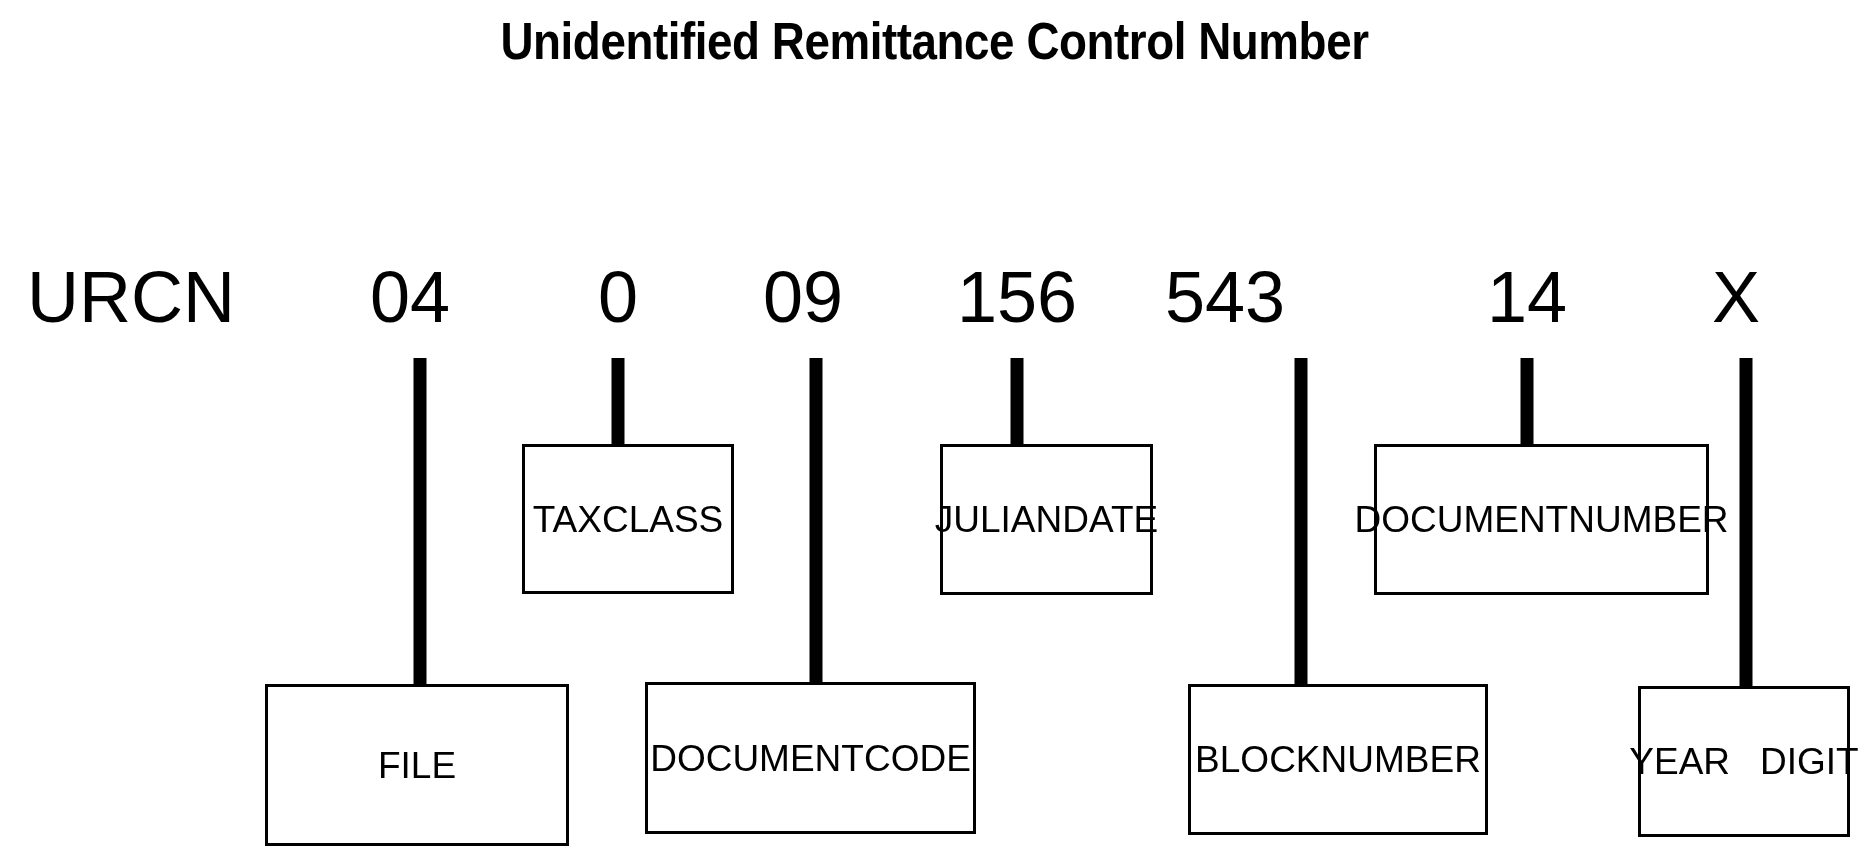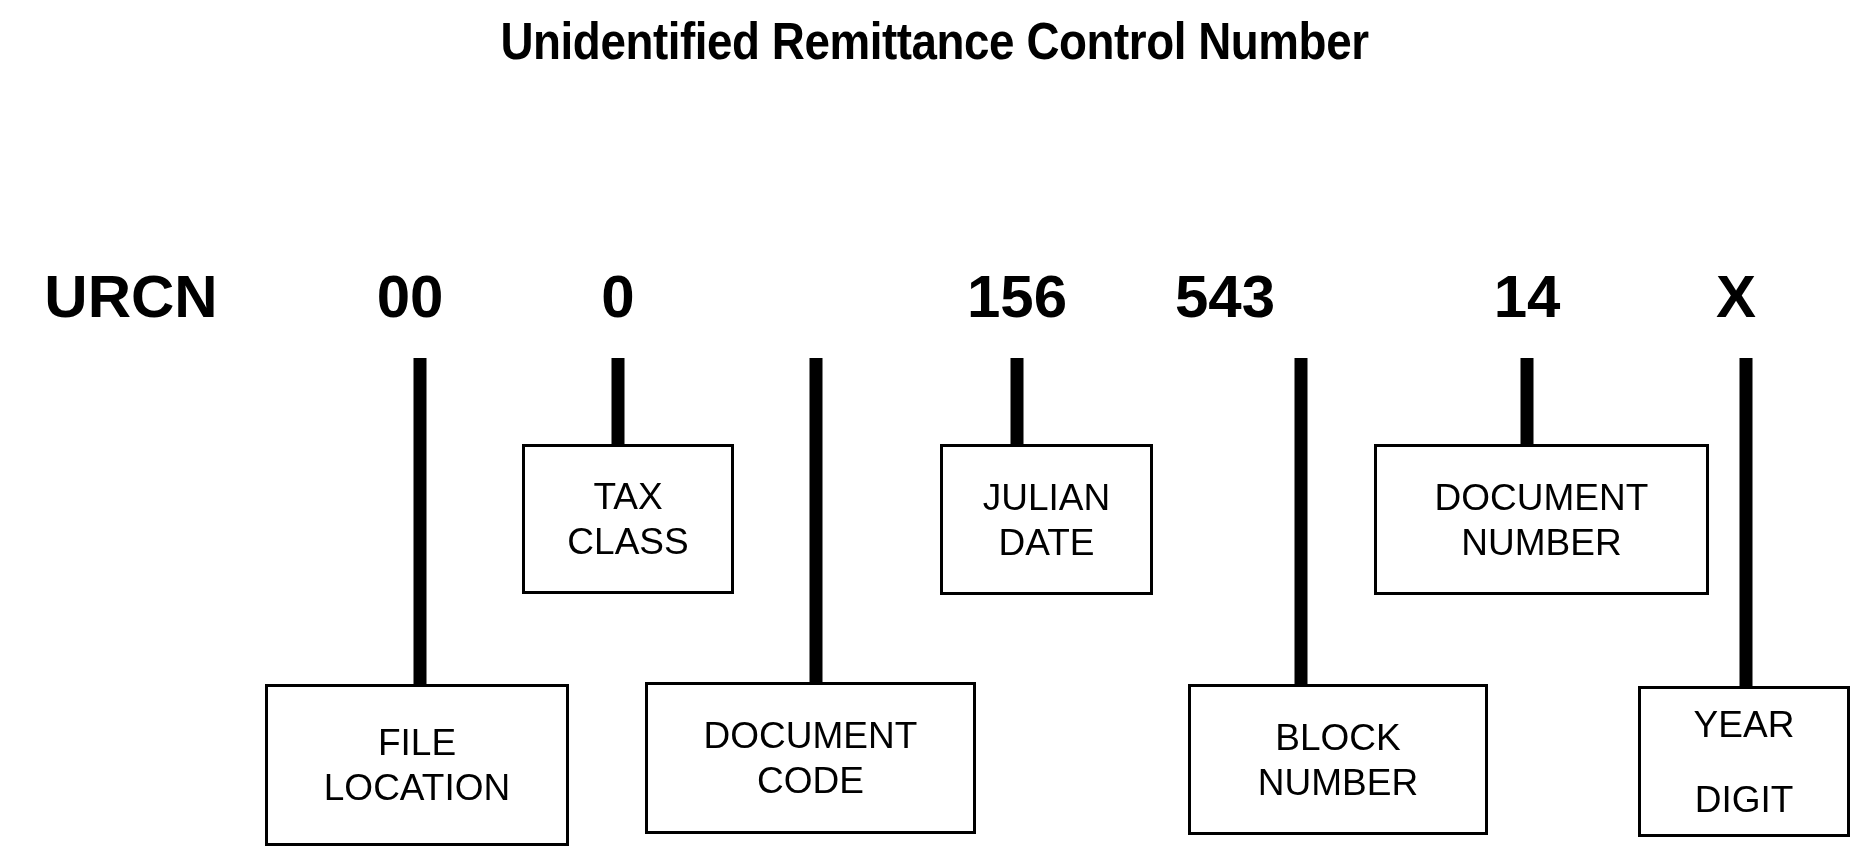--- a/index.html
+++ b/index.html
@@ -40,44 +40,44 @@
   .segment-row {
     position: absolute;
     left: 0;
     top: 252px;
     width: 1869px;
     height: 90px;
   }
   .segment-text {
     position: absolute;
     top: 0;
-    font-size: 60px;
+    font-size: 72px;
     line-height: 90px;
-    font-weight: bold;
+    font-weight: normal;
     white-space: nowrap;
     text-align: center;
     transform: translateX(-50%);
   }
 
   
   .connector {
     position: absolute;
     width: 13px;
     background: #000000;
     transform: translateX(-50%);
   }
 
   
   .label-box {
     position: absolute;
     box-sizing: border-box;
     border: 3px solid #000000;
     background: #ffffff;
     display: flex;
-    flex-direction: column;
+    flex-direction: row;
     align-items: center;
     justify-content: center;
     font-size: 37px;
     line-height: 45px;
     text-align: center;
     white-space: nowrap;
   }
   .label-box .line1,
   .label-box .line2 {
     display: block;
@@ -85,22 +85,23 @@
 </style>
 </head>
 <body>
 
 <div id="canvas">
 
   <div class="diagram-title">Unidentified Remittance Control Number</div>
 
   <div class="segment-row">
     <span class="segment-text" style="left:131px;">URCN</span>
-    <span class="segment-text" style="left:410px;">00</span>
+    <span class="segment-text" style="left:410px;">04</span>
     <span class="segment-text" style="left:618px;">0</span>
+    <span class="segment-text" style="left:803px;">09</span>
     <span class="segment-text" style="left:1017px;">156</span>
     <span class="segment-text" style="left:1225px;text-align:center;">543</span>
     <span class="segment-text" style="left:1527px;">14</span>
     <span class="segment-text" style="left:1736px;">X</span>
   </div>
 
   <div class="connector" style="left:618px; top:358px; height:88px;"></div>
   <div class="connector" style="left:1017px; top:358px; height:88px;"></div>
   <div class="connector" style="left:1527px; top:358px; height:88px;"></div>
 
@@ -119,21 +120,20 @@
     <span class="line2">DATE</span>
   </div>
 
   <div class="label-box" style="left:1374px; top:444px; width:335px; height:151px;">
     <span class="line1">DOCUMENT</span>
     <span class="line2">NUMBER</span>
   </div>
 
   <div class="label-box" style="left:265px; top:684px; width:304px; height:162px;">
     <span class="line1">FILE</span>
-    <span class="line2">LOCATION</span>
   </div>
 
   <div class="label-box" style="left:645px; top:682px; width:331px; height:152px;">
     <span class="line1">DOCUMENT</span>
     <span class="line2">CODE</span>
   </div>
 
   <div class="label-box" style="left:1188px; top:684px; width:300px; height:151px;">
     <span class="line1">BLOCK</span>
     <span class="line2">NUMBER</span>

